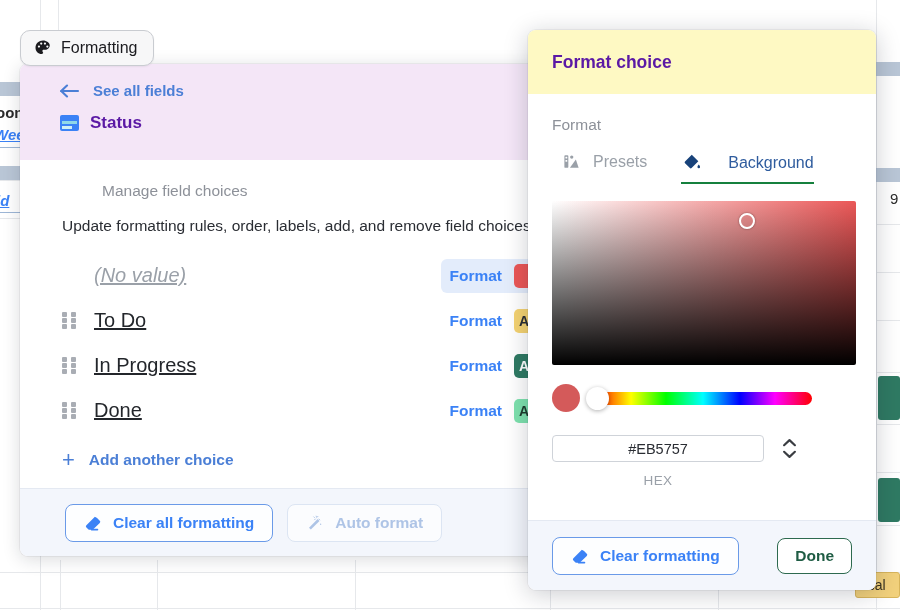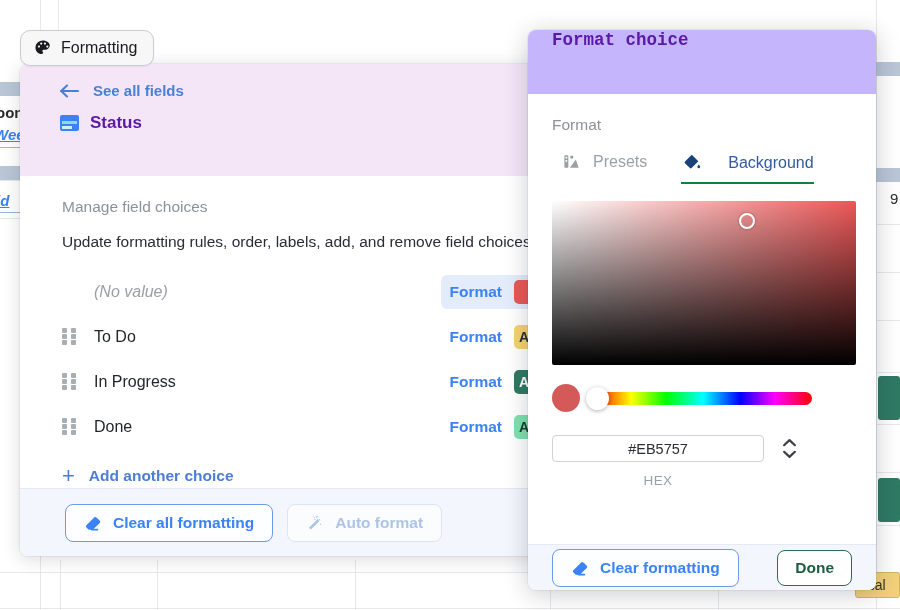--- a/index.html
+++ b/index.html
@@ -62,21 +62,21 @@
     position: absolute; left: 20px; top: 64px;
     width: 700px; height: 492px;
     background: #ffffff;
     border-radius: 8px;
     box-shadow: 0 3px 18px rgba(20,25,40,0.16), 0 0 0 1px rgba(20,25,40,0.05);
     z-index: 30;
     overflow: hidden;
   }
   .panel-head {
     background: #f4e6f7;
-    height: 112px;
+    height: 96px;
     padding: 18px 0 0 40px;
     box-sizing: border-box;
     text-align: center;
   }
   .see-all {
     display: flex; align-items: center; gap: 12px;
     color: #4b7fd6; font-size: 15px; font-weight: 600;
     width: max-content;
   }
   .status-row {
@@ -94,39 +94,39 @@
   .status-icon::before {
     content: ""; position: absolute; left: 2px; right: 2px; top: 6px; height: 3px;
     background: #8fd8e8;
   }
   .status-icon::after {
     content: ""; position: absolute; left: 2px; right: 7px; top: 11px; height: 3px;
     background: #cfeff6;
   }
 
   .panel-body { padding: 22px 0 0 42px; }
-  .section-title { font-size: 15.5px; color: #8d9199; }
+  .section-title { font-size: 15.5px; color: #8d9199; margin-left: 40px; }
   .section-desc {
     font-size: 15.5px; color: #2a2d33; margin-top: 17px;
     white-space: nowrap;
   }
 
   .choice-list { margin-top: 18px; }
   .choice-row {
     display: flex; align-items: center;
     height: 45px; padding-right: 0;
     position: relative;
   }
   .drag-handle {
     width: 14px; height: 17px; flex: none; margin-right: 18px;
     display: grid; grid-template-columns: 5px 5px; grid-template-rows: 5px 5px 5px;
     gap: 1px 4px;
   }
   .drag-handle i { background: #a9adb4; border-radius: 1px; display: block; }
-  .choice-name { font-size: 16px; color: #23262b; }
+  .choice-name { font-size: 20px; color: #23262b; text-decoration: underline; }
   .choice-name.novalue { color: #9aa0a8; font-style: italic; }
   .choice-right {
     position: absolute; right: 170px; display: flex; align-items: center; gap: 12px;
     padding: 5px 8px; border-radius: 6px;
   }
   .choice-right.selected { background: #e3ecfb; }
   .format-link { font-size: 15.5px; font-weight: bold; color: #3b82f6; }
   .swatch {
     width: 28px; height: 24px; border-radius: 5px;
     display: flex; align-items: center; justify-content: center;
@@ -167,24 +167,23 @@
   
   .dialog {
     position: absolute; left: 528px; top: 30px;
     width: 348px; height: 560px;
     background: #ffffff;
     border-radius: 8px;
     box-shadow: 0 4px 24px rgba(20,25,40,0.22), 0 0 0 1px rgba(20,25,40,0.05);
     z-index: 60; overflow: hidden;
   }
   .dialog-head {
-    background: #c4b5fd; height: 64px;
-    display: flex; align-items: flex-start; padding-left: 24px;
+    background: #fef9c3; height: 64px;
+    display: flex; align-items: center; padding-left: 24px;
     box-sizing: border-box;
-    font-family: Liberation Mono, monospace;
   }
   .dialog-title { font-size: 17.5px; font-weight: bold; color: #5b19a5; }
   .dialog-body { padding: 22px 24px 0 24px; }
   .colors-label { font-size: 15.5px; color: #8d9199; }
 
   .tabs {
     display: flex; align-items: flex-start; gap: 0; margin-top: 18px;
   }
   .tabitem {
     display: flex; align-items: center; gap: 12px;
@@ -246,21 +245,21 @@
   .stepper {
     display: flex; flex-direction: column; align-items: center; gap: 3px;
     color: #3a3d42;
   }
   .hex-caption {
     text-align: center; width: 212px; margin-top: 11px;
     font-size: 13.5px; color: #9aa0a8; letter-spacing: 0.4px;
   }
 
   .dialog-footer {
-    position: absolute; left: 0; right: 0; bottom: 0; height: 46px;
+    position: absolute; left: 0; right: 0; bottom: 0; height: 70px;
     background: #f3f6fc;
     border-top: 1px solid #e4e9f2;
     display: flex; align-items: center; justify-content: space-between;
     padding: 0 24px; box-sizing: border-box;
   }
   .btn-done {
     border: 1px solid #2d6a4f; color: #1f5c44; background: #ffffff;
     height: 34px; padding: 0 17px; border-radius: 8px;
     display: flex; align-items: center; font-size: 15.5px; font-weight: bold;
   }

